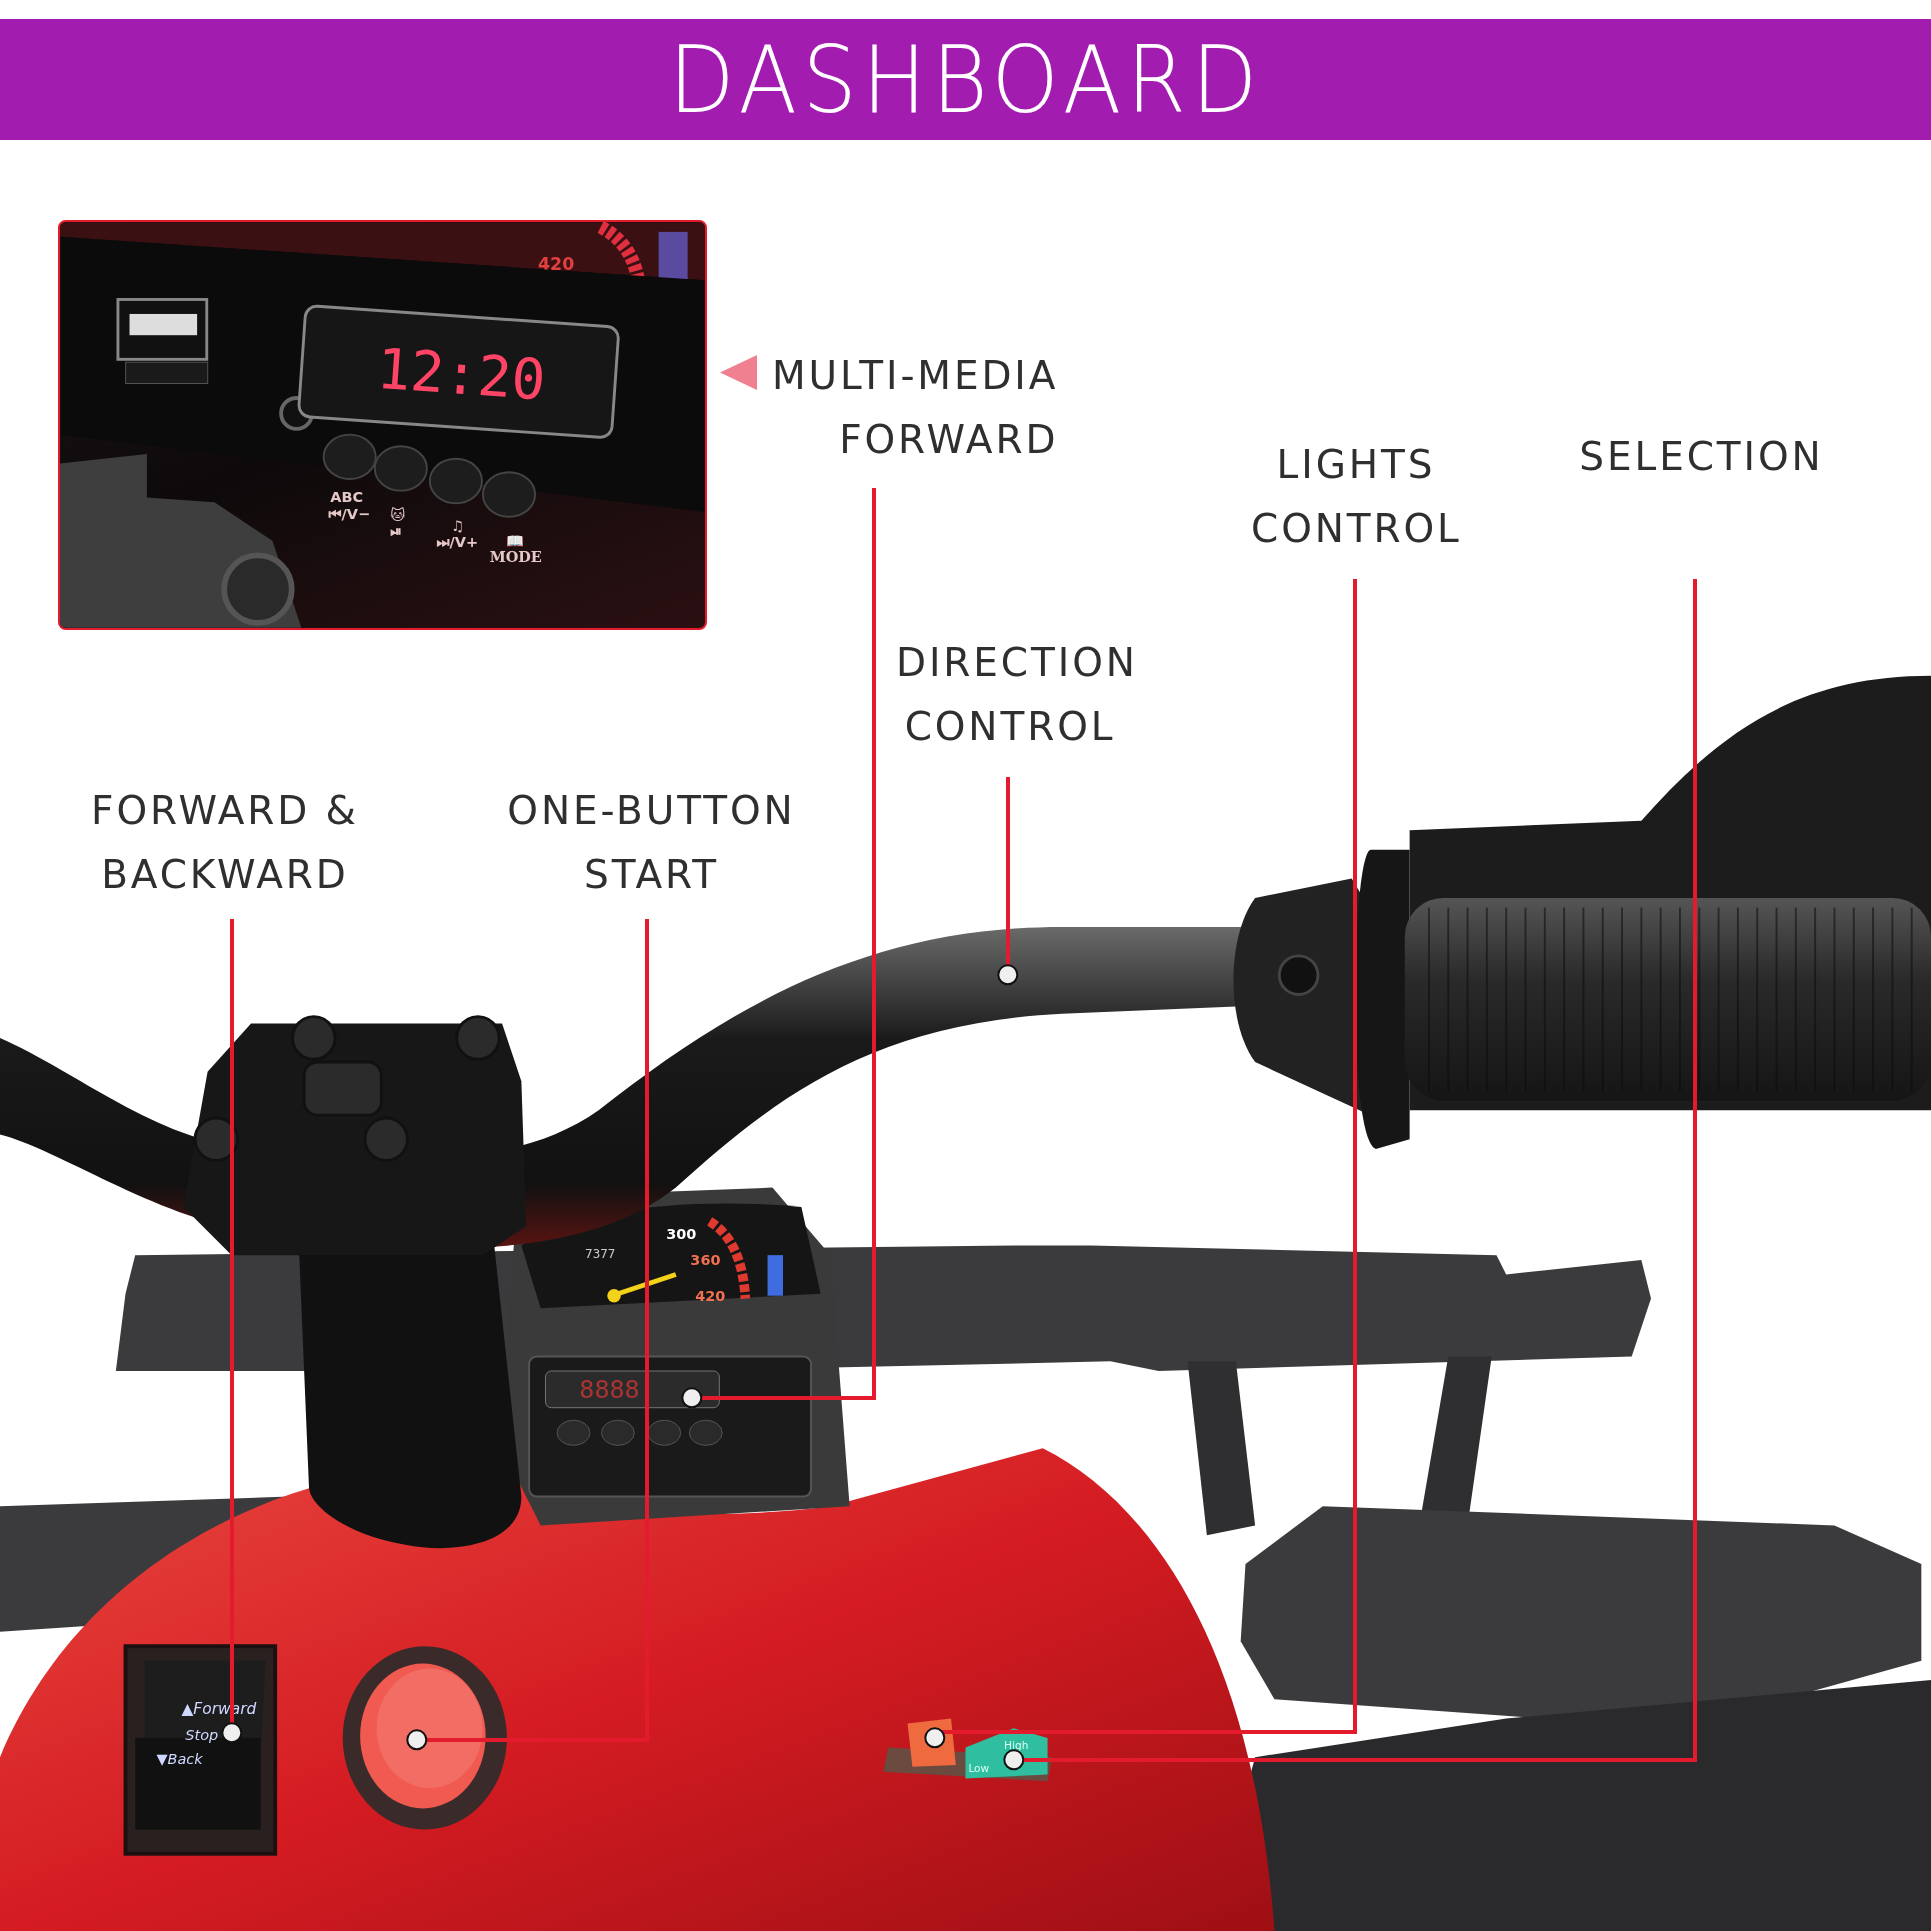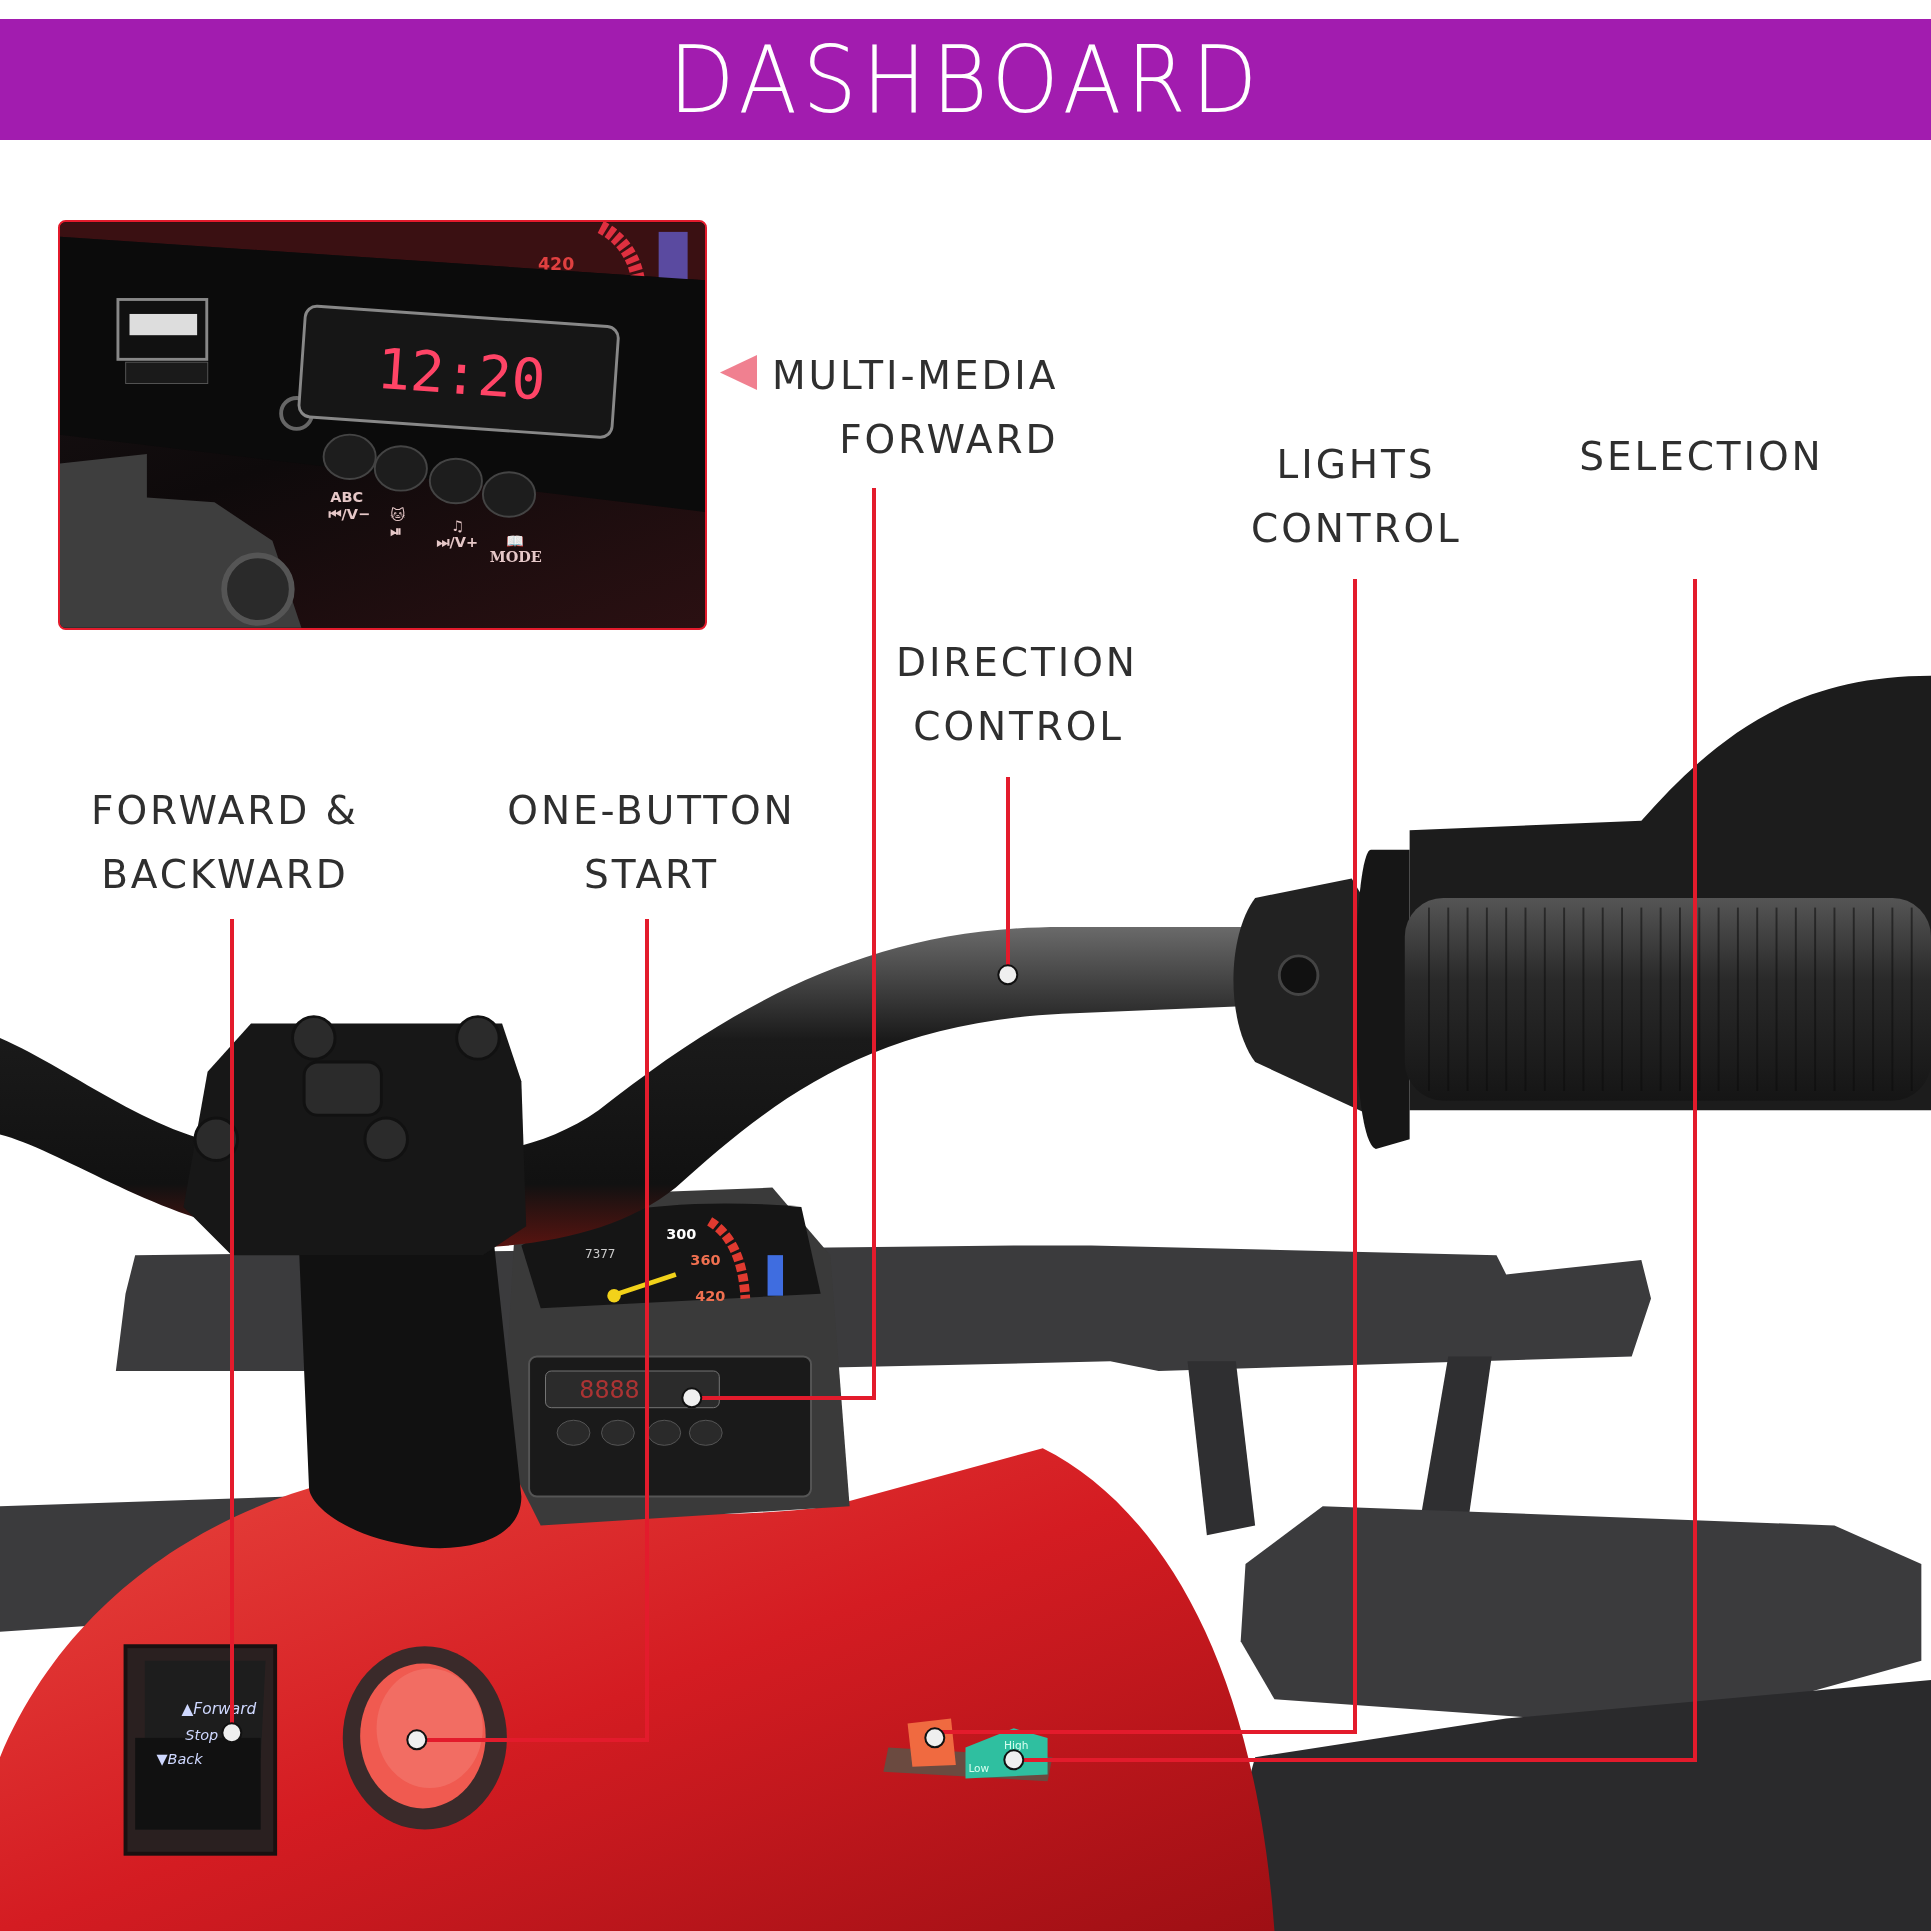--- a/index.html
+++ b/index.html
@@ -192,21 +192,21 @@
   <div>MULTI-MEDIA</div>
   <div style="padding-left:63px;">FORWARD</div>
 </div>
 <div class="label" style="left:1251px; top:433px; width:210px;">
   <div>LIGHTS</div>
   <div>CONTROL</div>
 </div>
 <div class="label" style="left:1578px; top:425px; width:247px;">
   <div>SELECTION</div>
 </div>
-<div class="label" style="left:896px; top:631px; width:228px;text-align:right;">
+<div class="label" style="left:896px; top:631px; width:228px;">
   <div>DIRECTION</div>
   <div>CONTROL</div>
 </div>
 <div class="label" style="left:90px; top:779px; width:270px;">
   <div>FORWARD &amp;</div>
   <div>BACKWARD</div>
 </div>
 <div class="label" style="left:497px; top:779px; width:309px;">
   <div>ONE-BUTTON</div>
   <div>START</div>

